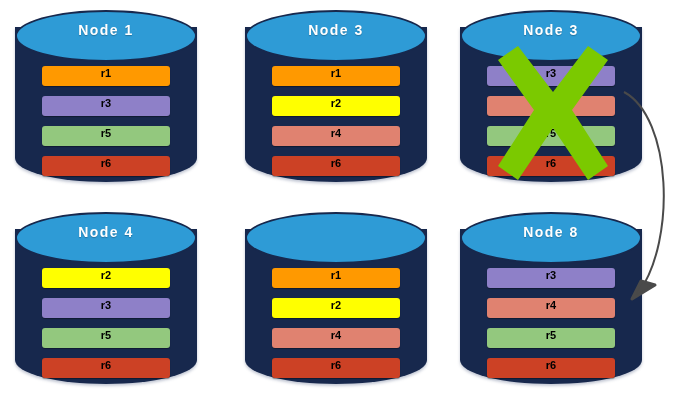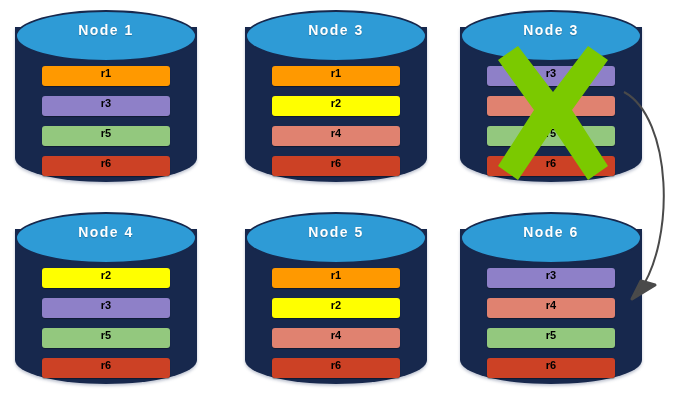--- a/index.html
+++ b/index.html
@@ -153,33 +153,32 @@
       <div class="bar" style="background: rgb(255, 255, 0);">r2</div>
       <div class="bar" style="background: rgb(142, 128, 200);">r3</div>
       <div class="bar" style="background: rgb(147, 200, 126);">r5</div>
       <div class="bar" style="background: rgb(204, 65, 37);">r6</div>
     </div>
   </div>
 
   <div class="node" style="left:245px; top:212px;">
     <div class="node-body"></div>
     <div class="node-top"></div>
-    <div class="node-title">Node 5</div>
     <div class="bars">
       <div class="bar" style="background: rgb(255, 153, 0);">r1</div>
       <div class="bar" style="background: rgb(255, 255, 0);">r2</div>
       <div class="bar" style="background: rgb(224, 130, 112);">r4</div>
       <div class="bar" style="background: rgb(204, 65, 37);">r6</div>
     </div>
   </div>
 
   <div class="node" style="left:460px; top:212px;">
     <div class="node-body"></div>
     <div class="node-top"></div>
-    <div class="node-title">Node 6</div>
+    <div class="node-title">Node 8</div>
     <div class="bars">
       <div class="bar" style="background: rgb(142, 128, 200);">r3</div>
       <div class="bar" style="background: rgb(224, 130, 112);">r4</div>
       <div class="bar" style="background: rgb(147, 200, 126);">r5</div>
       <div class="bar" style="background: rgb(204, 65, 37);">r6</div>
     </div>
   </div>
 
   <svg class="arrow-layer" viewBox="0 0 676 402">
     <path d="M 624 92 C 672 118, 676 240, 639 292" fill="none" stroke="#4a4a4a" stroke-width="2"></path>

